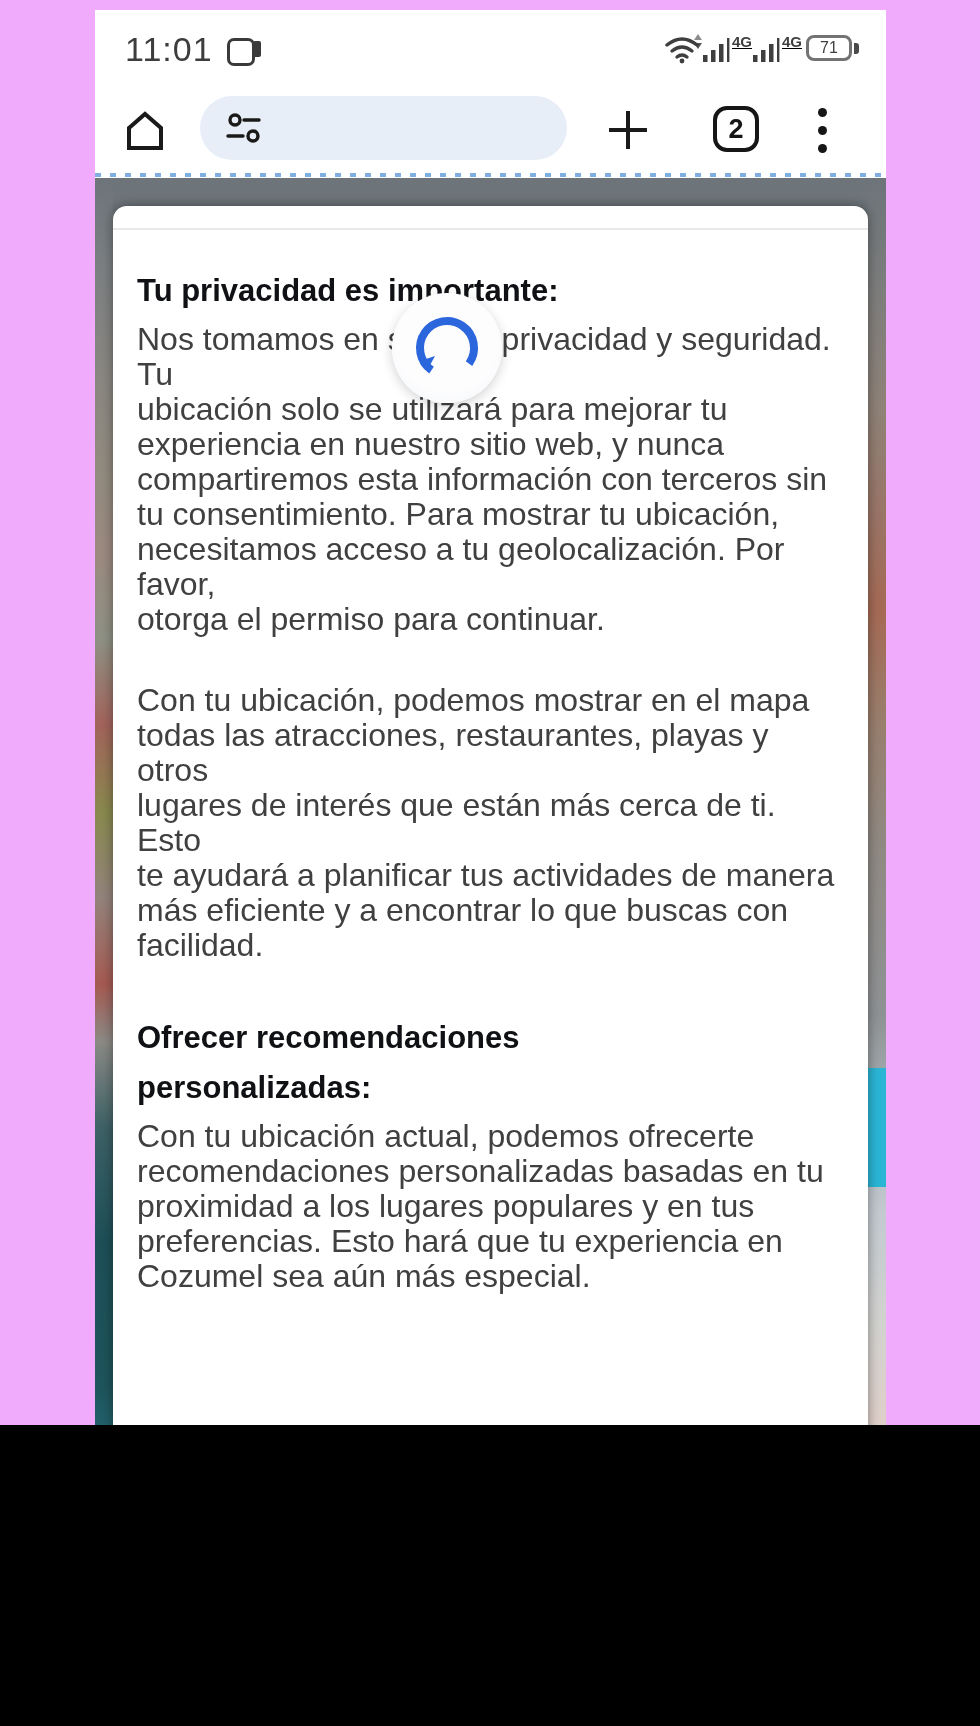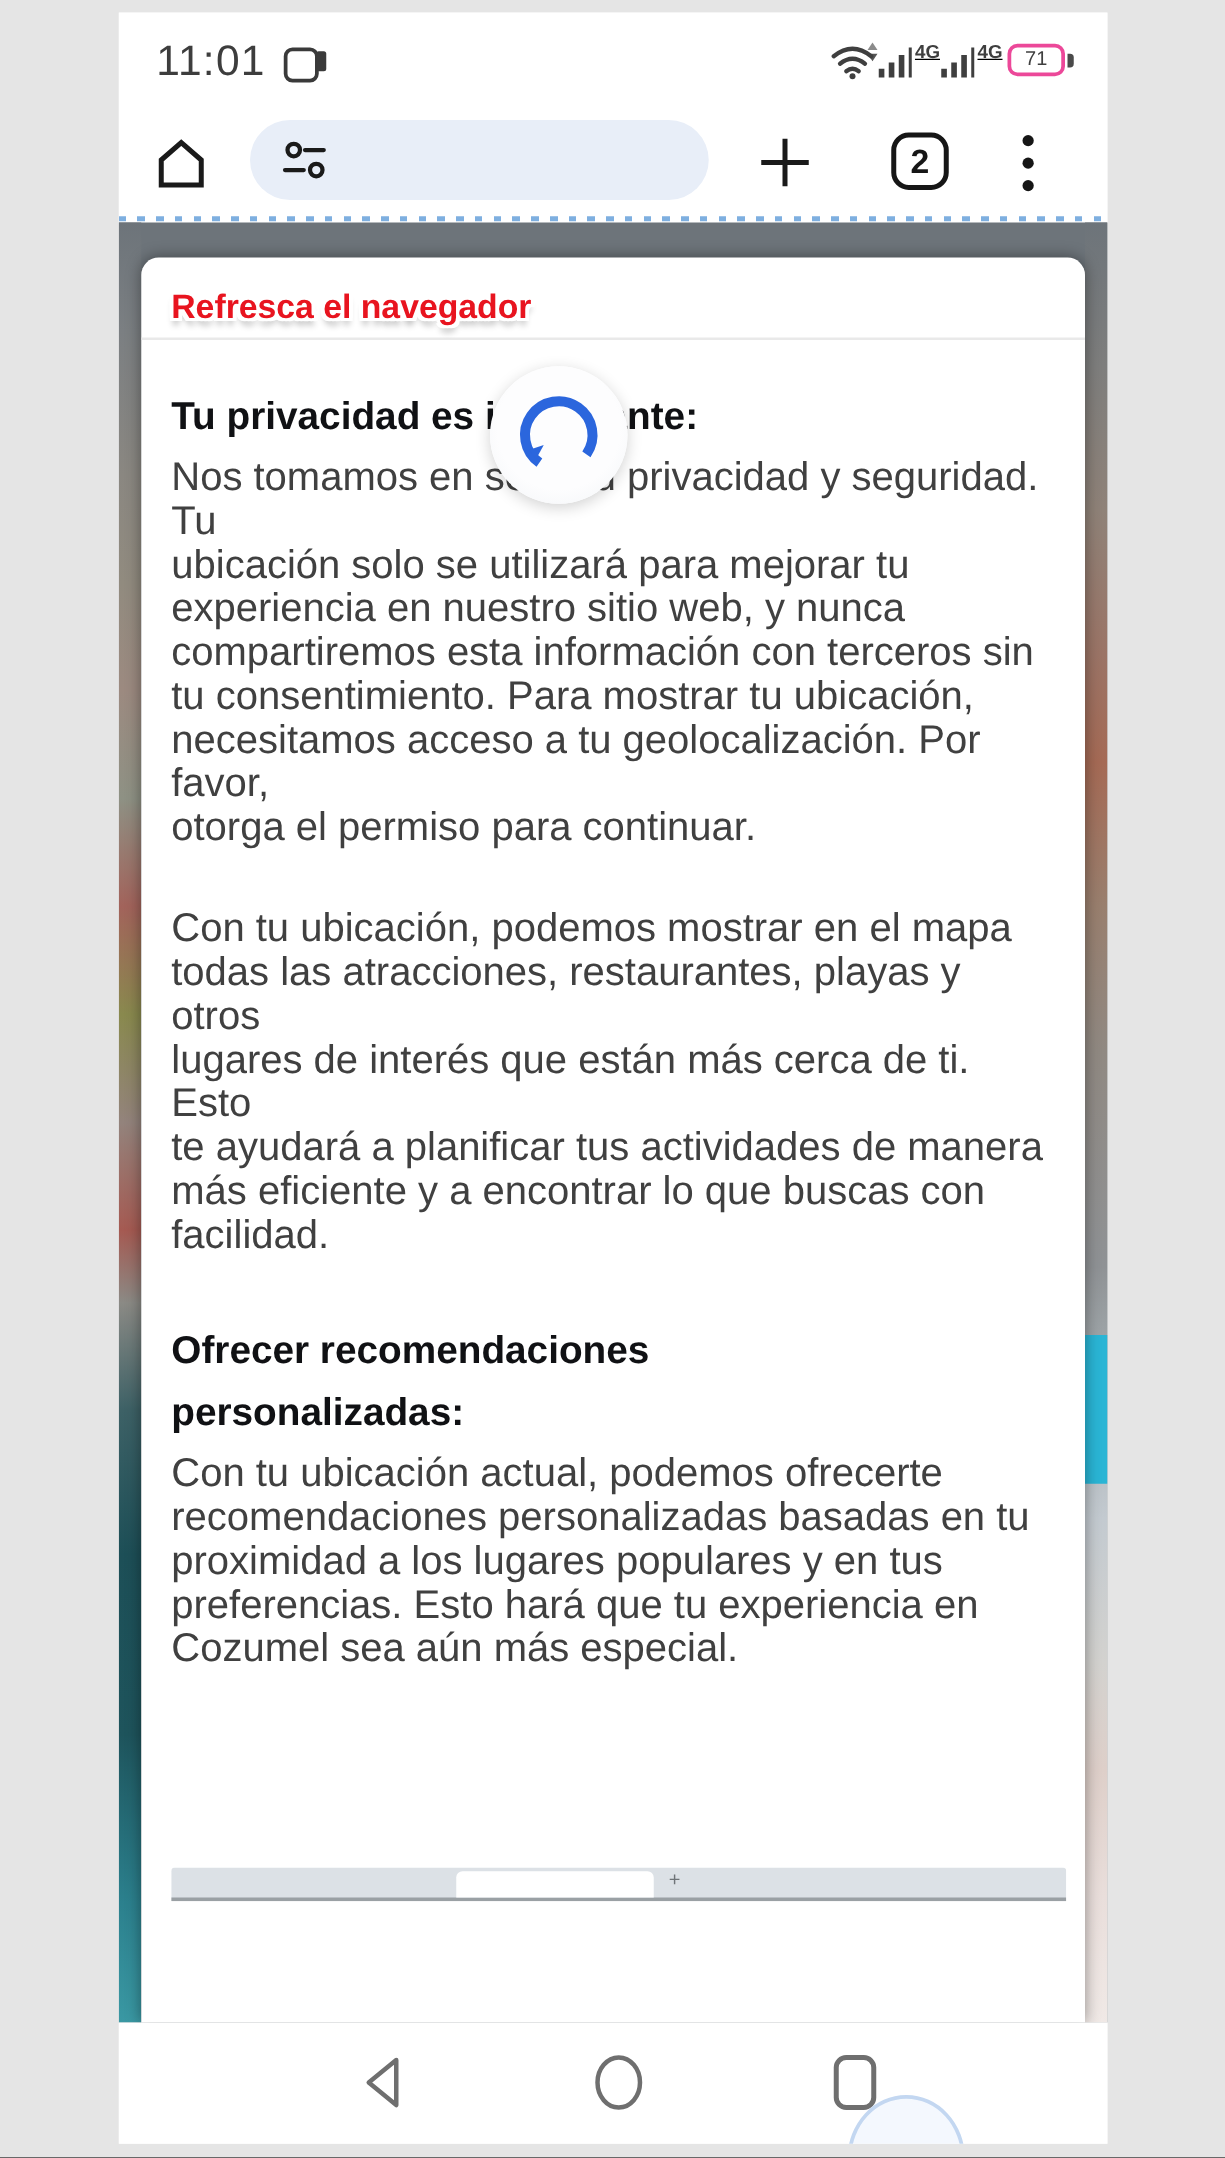--- a/index.html
+++ b/index.html
@@ -1,36 +1,36 @@
 <!DOCTYPE html>
 <html><head>
 <meta charset="utf-8">
 <style>
   html,body{margin:0;padding:0;background:#000;}
   body{font-family:"Liberation Sans", sans-serif; -webkit-font-smoothing:antialiased;}
-  .phone{position:relative;width:980px;height:1726px;background:#e5e5e5;overflow:hidden;}
+  .phone{position:relative;width:980px;height:1425px;background:#f0abfc;overflow:hidden;}
   .screen{position:absolute;left:95px;top:10px;width:791px;height:1705px;background:#fff;overflow:hidden;}
 
   
   .status-bar{position:absolute;left:0;top:0;width:100%;height:78px;background:#fff;
     display:flex;align-items:center;justify-content:space-between;padding:0 24px 0 30px;box-sizing:border-box;}
   .status-left{display:flex;align-items:center;gap:14px;}
   .status-time{font-size:34px;color:#3d3d3d;letter-spacing:1px;}
   .rec-icon{position:relative;width:34px;height:28px;}
   .rec-icon .body{position:absolute;left:0;top:3px;width:22px;height:22px;border:3.5px solid #3a3a3a;border-radius:7px;}
   .rec-icon .lens{position:absolute;right:0;top:6px;width:8px;height:16px;background:#3a3a3a;border-radius:2px;}
   .status-right{display:flex;align-items:flex-start;text-decoration:underline;}
   .wifi{position:relative;width:36px;height:30px;}
   .updown{display:flex;flex-direction:column;gap:3px;margin-left:-6px;}
   .tri-up{width:0;height:0;border-left:4px solid transparent;border-right:4px solid transparent;border-bottom:6px solid #8b8b8b;}
   .tri-dn{width:0;height:0;border-left:4px solid transparent;border-right:4px solid transparent;border-top:6px solid #555;}
   .sig{display:flex;align-items:flex-start;gap:2px;}
   .fourg{font-size:15px;color:#3f3f3f;font-weight:bold;line-height:1;margin-top:0px;}
   .battery{position:relative;width:56px;height:30px;margin-left:4px;}
-  .battery .shell{position:absolute;left:0;top:1px;width:46px;height:26px;border:3px solid #ec4899;border-radius:8px;
+  .battery .shell{position:absolute;left:0;top:1px;width:46px;height:26px;border:3px solid #737373;border-radius:8px;
     display:flex;align-items:center;justify-content:center;font-size:16px;color:#3f3f3f;box-sizing:border-box;}
   .battery .nub{position:absolute;right:3px;top:9px;width:5px;height:11px;background:#4a4a4a;border-radius:0 3px 3px 0;}
 
   
   .toolbar{position:absolute;left:0;top:78px;width:100%;height:84px;background:#fff;}
   .home-btn{position:absolute;left:26px;top:18px;width:48px;height:48px;}
   .address-pill{position:absolute;left:105px;top:8px;width:367px;height:64px;background:#e8eef8;border-radius:32px;
     display:flex;align-items:center;padding-left:26px;box-sizing:border-box;}
   .plus-btn{position:absolute;left:508px;top:20px;width:50px;height:44px;display:flex;align-items:center;justify-content:center;}
   .tabs-btn{position:absolute;left:618px;top:18px;width:46px;height:46px;border:4px solid #161616;border-radius:14px;
@@ -174,21 +174,20 @@
         <div class="dots"></div>
       </div>
 
     <div class="viewport">
       <div class="strip-left"></div>
       <div class="strip-right"></div>
       <div class="cyan-thumb"></div>
 
       <div class="card">
         <div class="header-block">
-          <div class="refresh-notice">Refresca el navegador</div>
         </div>
         <div class="divider"></div>
 
         <div class="section s1">
           <h2>Tu privacidad es importante:</h2>
           <p class="body">Nos tomamos en serio tu privacidad y seguridad. Tu
 ubicación solo se utilizará para mejorar tu
 experiencia en nuestro sitio web, y nunca
 compartiremos esta información con terceros sin
 tu consentimiento. Para mostrar tu ubicación,

